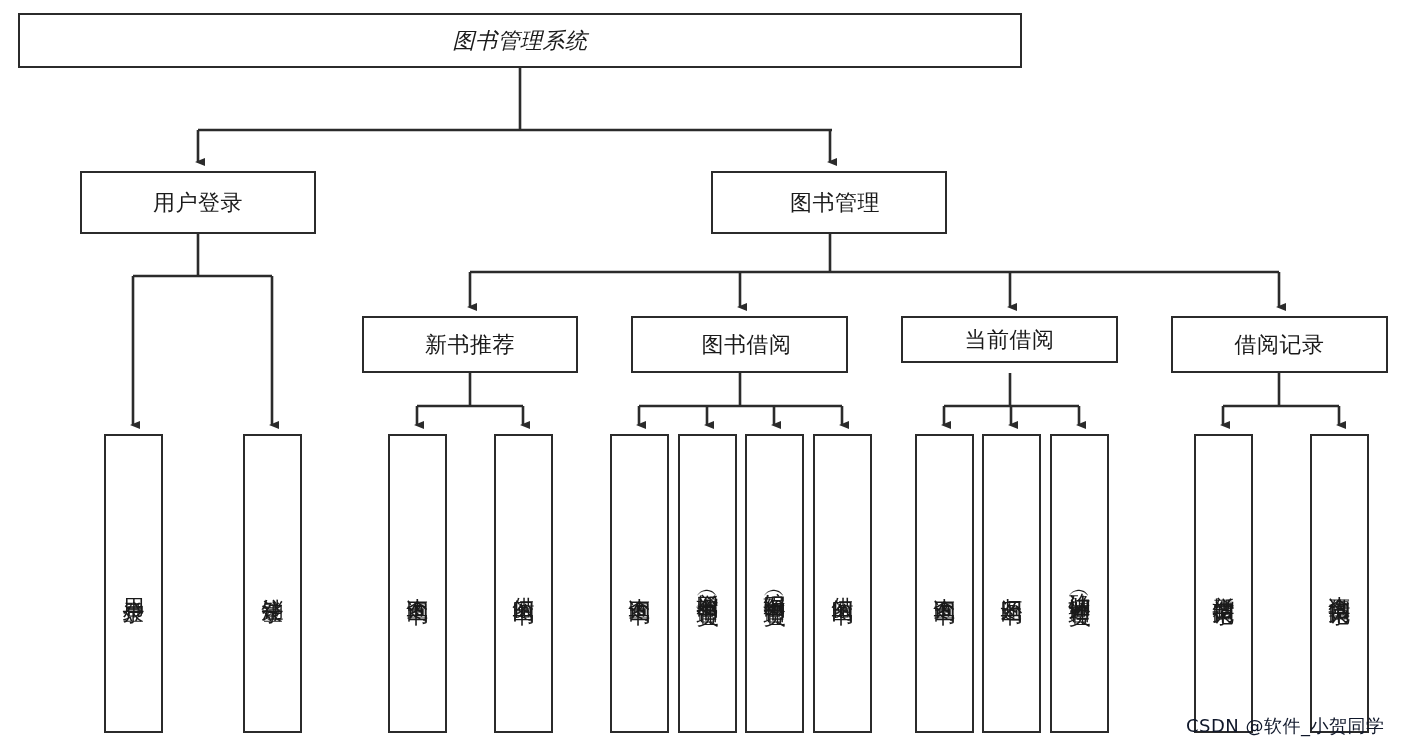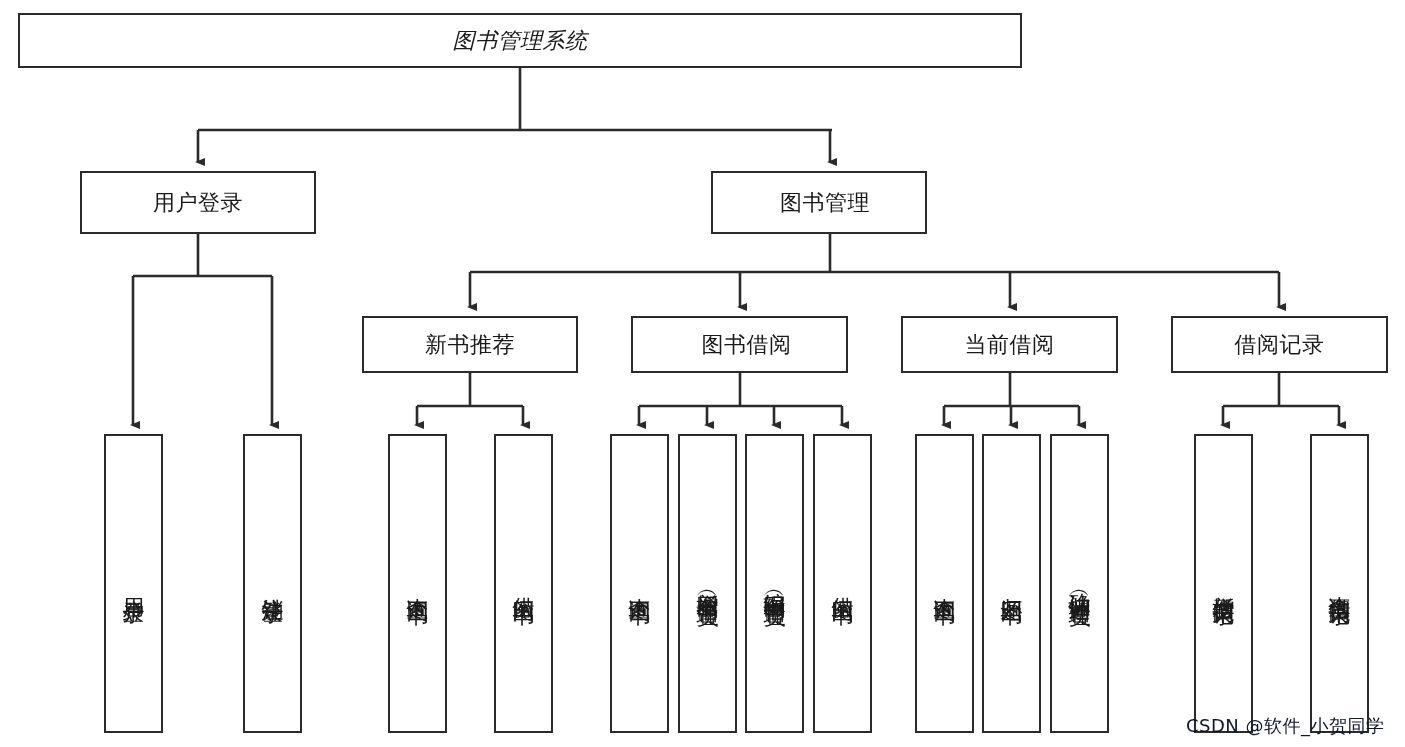--- a/index.html
+++ b/index.html
@@ -120,31 +120,31 @@
     </g>
   </svg>
 
   <div class="node horiz" style="left:18px; top:13px; width:1004px; height:55px;font-style:italic;">
     <span>图书管理系统</span>
   </div>
 
   <div class="node horiz" style="left:80px; top:171px; width:236px; height:63px;">
     <span>用户登录</span>
   </div>
-  <div class="node horiz" style="left:711px; top:171px; width:216px; height:63px;padding-left:12px;">
+  <div class="node horiz" style="left:711px; top:171px; width:236px; height:63px;padding-left:12px;">
     <span>图书管理</span>
   </div>
 
   <div class="node horiz" style="left:362px; top:316px; width:216px; height:57px;">
     <span>新书推荐</span>
   </div>
   <div class="node horiz" style="left:631px; top:316px; width:217px; height:57px;padding-left:14px;">
     <span>图书借阅</span>
   </div>
-  <div class="node horiz" style="left:901px; top:316px; width:217px; height:57px;">
+  <div class="node horiz" style="left:901px; top:316px; width:217px; height:47px;">
     <span>当前借阅</span>
   </div>
   <div class="node horiz" style="left:1171px; top:316px; width:217px; height:57px;">
     <span>借阅记录</span>
   </div>
 
   <div class="node vert" style="left:104px; top:434px; width:59px; height:299px;">
     <span class="vtext">用户登录</span>
   </div>
   <div class="node vert" style="left:243px; top:434px; width:59px; height:299px;">

